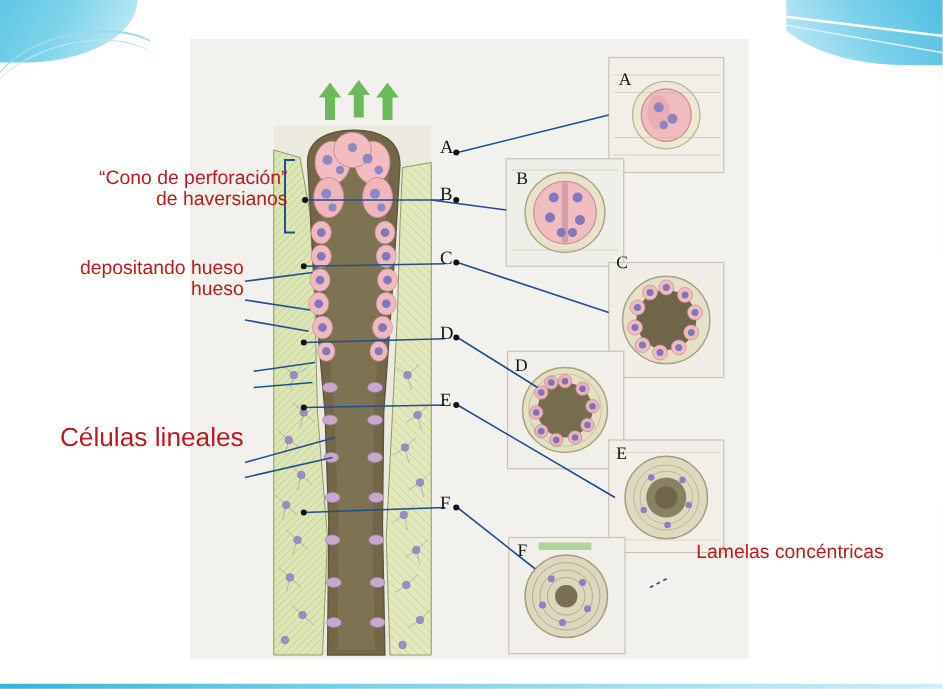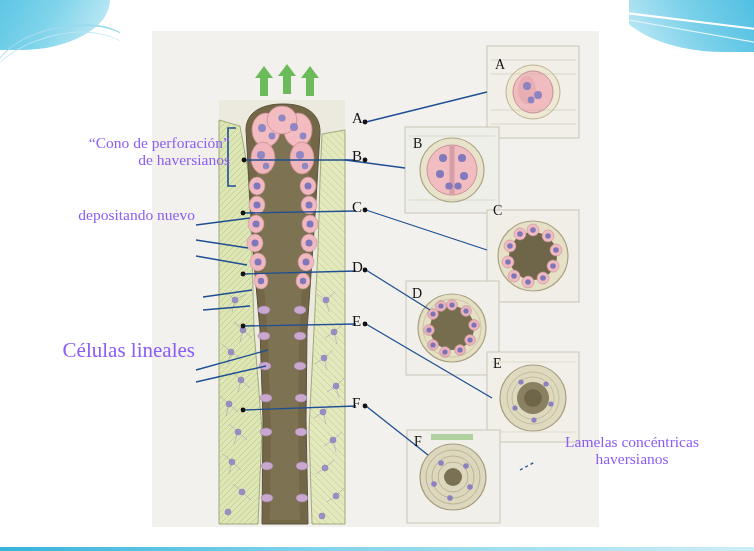--- a/index.html
+++ b/index.html
@@ -98,22 +98,22 @@
   }
 
   svg.overlay {
     position: absolute;
     left: 0; top: 0;
     width: 754px; height: 551px;
   }
 
   .lbl {
     position: absolute;
-    font-family: Liberation Serif, serif;
-    color: #8b5cf6;
+    font-family: Liberation Sans, sans-serif;
+    color: #b91c1c;
     line-height: 1.12;
   }
   .lbl-left {
     text-align: right;
     font-size: 15.5px;
   }
   .lbl-right {
     text-align: center;
     font-size: 15.5px;
   }
@@ -487,25 +487,25 @@
   <div class="letter-in" style="left:412px; top:286px;">D</div>
   <div class="letter-in" style="left:493px; top:356px;">E</div>
   <div class="letter-in" style="left:414px; top:434px;">F</div>
 
   <div class="lbl lbl-left" style="left:20px; top:134px; width:210px;">
     <div>“Cono de perforación”</div>
     <div>de haversianos</div>
   </div>
 
   <div class="lbl lbl-left" style="left:40px; top:206px; width:155px;">
-    <div>depositando nuevo</div>
+    <div>depositando hueso</div>
+    <div>hueso</div>
   </div>
 
 
   <div class="lbl" style="left:30px; top:339px; width:165px; text-align:right; font-size:21px;">
     <div>Células lineales</div>
   </div>
 
   <div class="lbl lbl-right" style="left:516px; top:433px; width:232px;">
     <div>Lamelas concéntricas</div>
-    <div>haversianos</div>
   </div>
 </div>
 
 </body></html>

